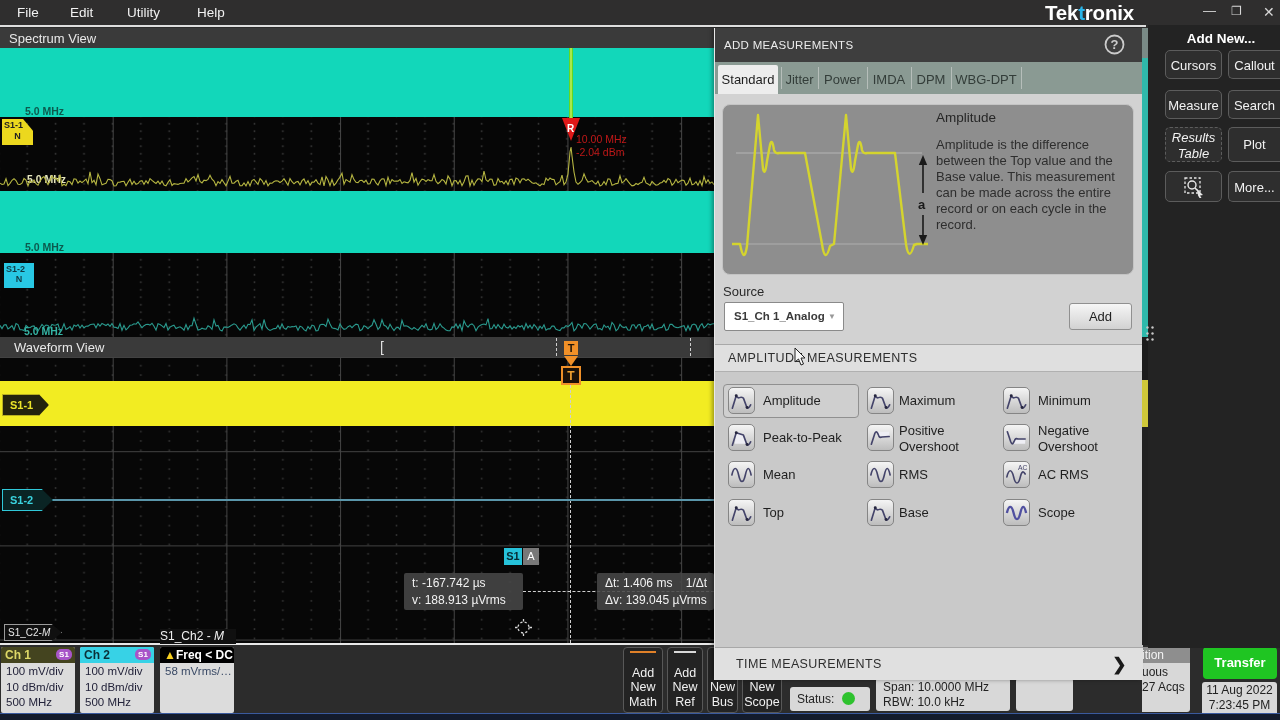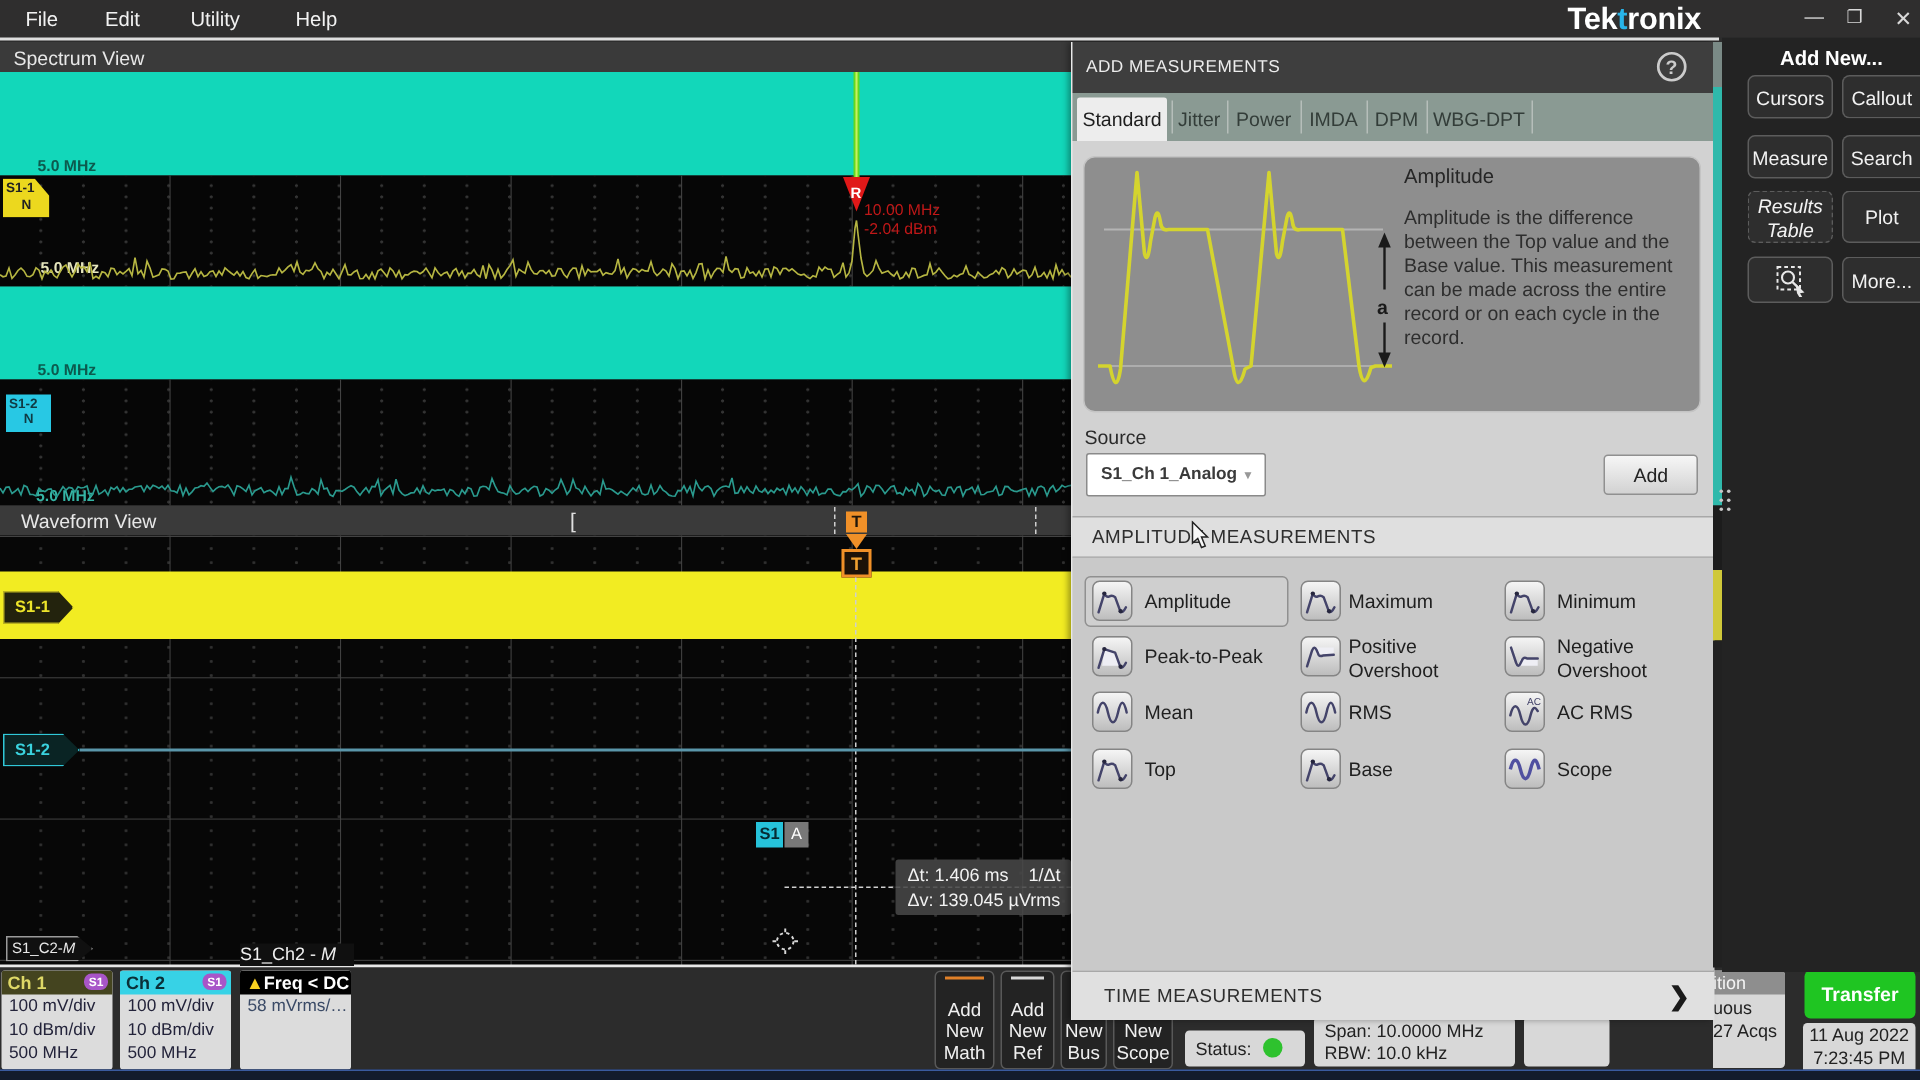--- a/index.html
+++ b/index.html
@@ -120,20 +120,21 @@
 <div class="abs dashv" style="left:570px;top:385px;height:258px;"></div>
 <div class="abs" style="left:523px;top:591px;width:191px;height:1px;border-top:1px dashed #cfcfcf;"></div>
 
 <div class="abs chanarrow" style="left:2px;top:394px;width:47px;">S1-1</div>
 <div class="abs chanarrow" style="left:2px;top:489px;width:51px;border-color:#30c8d8;color:#3ad2de;background:#0a2424;">S1-2</div>
 <div class="abs" style="left:53px;top:499px;width:1095px;height:2px;background:#5a96aa;"></div>
 
 <div class="abs" style="left:504px;top:548px;width:18px;height:17px;background:#26c2da;color:#062a32;font-size:11px;font-weight:bold;text-align:center;line-height:17px;">S1</div>
 <div class="abs" style="left:523px;top:548px;width:16px;height:17px;background:#787878;color:#fff;font-size:11px;text-align:center;line-height:17px;">A</div>
 
+<div class="abs readout" style="left:404px;top:573px;width:119px;height:37px;">t: -167.742 µs<br>v: 188.913 µVrms</div>
 <div class="abs readout" style="left:597px;top:573px;width:117px;height:37px;">Δt: 1.406 ms&nbsp;&nbsp;&nbsp;&nbsp;1/Δt<br>Δv: 139.045 µVrms</div>
 
 <svg class="abs" style="left:514px;top:618px;" width="19" height="19" viewBox="0 0 19 19">
  <circle cx="9.5" cy="9.5" r="5.5" fill="none" stroke="#d8d8d8" stroke-width="1.3" stroke-dasharray="2.2 2.2"></circle>
  <path d="M9.5,1 V3.5 M9.5,15.5 V18 M1,9.5 H3.5 M15.5,9.5 H18" stroke="#d8d8d8" stroke-width="1.3"></path>
 </svg>
 
 <div class="abs" style="left:4px;top:624px;width:58px;height:17px;border:1px solid #9a9a9a;background:#101010;color:#e8e8e8;font-size:10px;line-height:15px;padding-left:3px;clip-path:polygon(0 0,82% 0,100% 50%,82% 100%,0 100%);">S1_C2-<i>M</i></div>
 <div class="abs" style="left:160px;top:629px;width:76px;height:15px;background:#101010;color:#f0f0f0;font-size:12px;">S1_Ch2 - <i>M</i></div>
 

